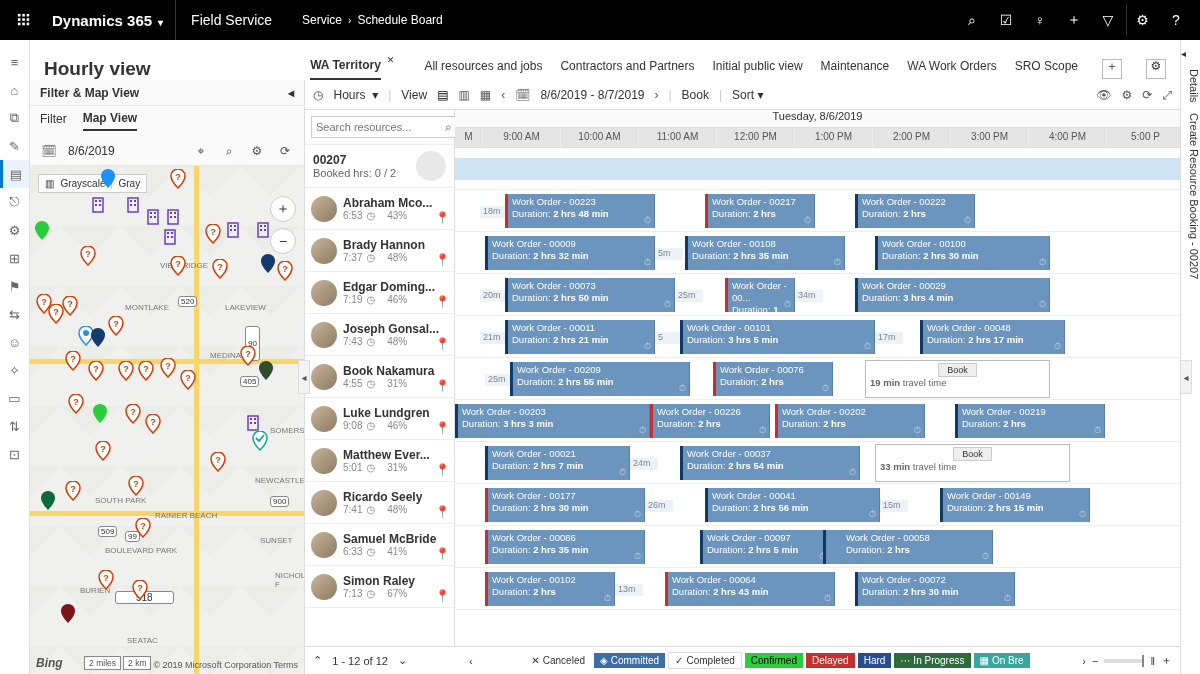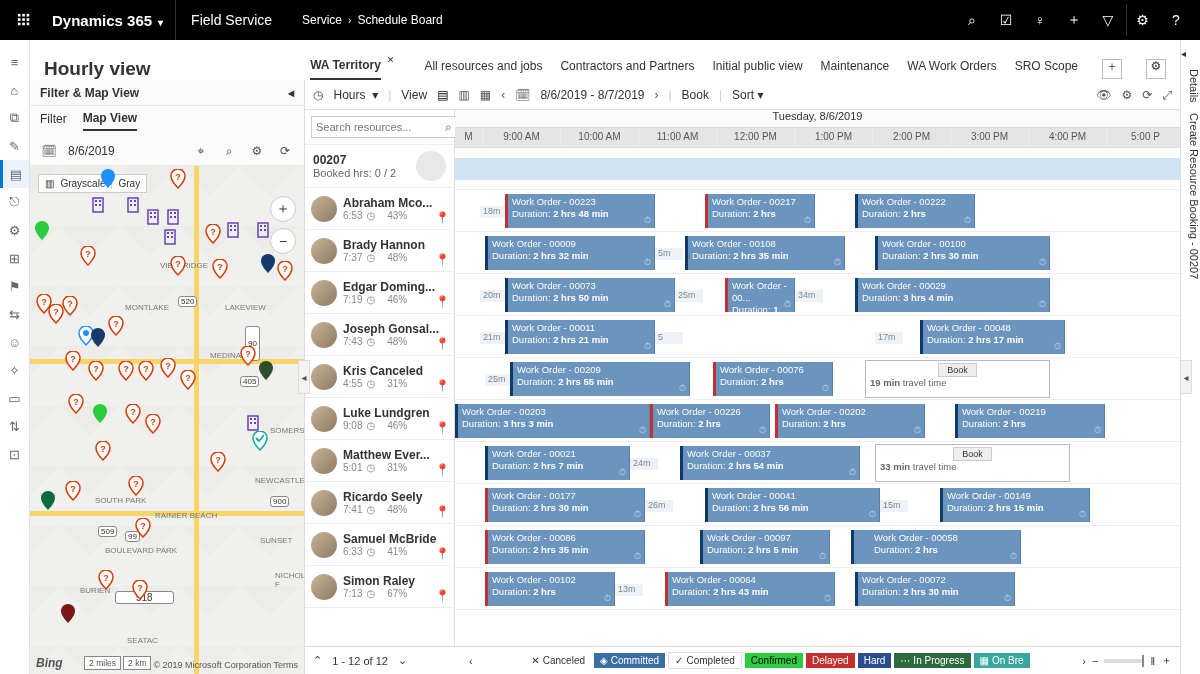--- a/index.html
+++ b/index.html
@@ -544,21 +544,21 @@
                 <span>7:43</span>
                 <span>◷</span>
                 <span style="margin-left:8px">48%</span>
               </div>
     </div>
     <span class="loc red">📍</span>
           </div>
           <div class="resrow">
             <div class="ava"></div>
     <div style="flex:1;overflow:hidden">
-      <div class="nm">Kris Canceled</div>
+      <div class="nm">Book Nakamura</div>
       <div class="meta">
                 <span>4:55</span>
                 <span>◷</span>
                 <span style="margin-left:8px">31%</span>
               </div>
     </div>
     <span class="loc teal">📍</span>
           </div>
           <div class="resrow">
             <div class="ava"></div>
@@ -660,20 +660,21 @@
             <div class="wo" style="left: 50px; width: 170px;">Work Order - 00073<br>Duration: <span class="dur">2 hrs 50 min</span></div>
             <div class="gap" style="left: 220px; width: 28px;">25m</div>
             <div class="wo red" style="left: 270px; width: 70px;">Work Order - 00...<br>Duration: <span class="dur">1 hr ...</span></div>
             <div class="gap" style="left: 340px; width: 28px;">34m</div>
             <div class="wo" style="left: 400px; width: 195px;">Work Order - 00029<br>Duration: <span class="dur">3 hrs 4 min</span></div>
           </div>
           <div class="grow">
             <div class="gap" style="left: 25px; width: 25px;">21m</div>
             <div class="wo" style="left: 50px; width: 150px;">Work Order - 00011<br>Duration: <span class="dur">2 hrs 21 min</span></div>
             <div class="gap" style="left: 200px; width: 28px;">5</div>
+            <div class="wo" style="left: 225px; width: 195px;">Work Order - 00101<br>Duration: <span class="dur">3 hrs 5 min</span></div>
             <div class="gap" style="left: 420px; width: 28px;">17m</div>
             <div class="wo" style="left: 465px; width: 145px;">Work Order - 00048<br>Duration: <span class="dur">2 hrs 17 min</span></div>
           </div>
           <div class="grow">
             <div class="gap" style="left: 30px; width: 25px;">25m</div>
             <div class="wo" style="left: 55px; width: 180px;">Work Order - 00209<br>Duration: <span class="dur">2 hrs 55 min</span></div>
             <div class="wo red" style="left: 258px; width: 120px;">Work Order - 00076<br>Duration: <span class="dur">2 hrs</span></div>
             <div class="bookbox" style="left: 410px; width: 185px;">
               <div style="text-align:center"><span class="btn">Book</span></div>
               <div class="tt"><b>19 min</b> travel time</div>
@@ -697,21 +698,21 @@
           <div class="grow">
             <div class="wo red" style="left: 30px; width: 160px;">Work Order - 00177<br>Duration: <span class="dur">2 hrs 30 min</span></div>
             <div class="gap" style="left: 190px; width: 28px;">26m</div>
             <div class="wo" style="left: 250px; width: 175px;">Work Order - 00041<br>Duration: <span class="dur">2 hrs 56 min</span></div>
             <div class="gap" style="left: 425px; width: 28px;">15m</div>
             <div class="wo" style="left: 485px; width: 150px;">Work Order - 00149<br>Duration: <span class="dur">2 hrs 15 min</span></div>
           </div>
           <div class="grow">
             <div class="wo red" style="left: 30px; width: 160px;">Work Order - 00086<br>Duration: <span class="dur">2 hrs 35 min</span></div>
             <div class="wo" style="left: 245px; width: 130px;">Work Order - 00097<br>Duration: <span class="dur">2 hrs 5 min</span></div>
-            <div class="wo" style="left: 396px; width: 170px; padding-left: 20px;">Work Order - 00058<br>Duration: <span class="dur">2 hrs</span></div>
+            <div class="wo" style="left: 368px; width: 170px; padding-left: 20px;">Work Order - 00058<br>Duration: <span class="dur">2 hrs</span></div>
           </div>
           <div class="grow">
             <div class="wo red" style="left: 30px; width: 130px;">Work Order - 00102<br>Duration: <span class="dur">2 hrs</span></div>
             <div class="gap" style="left: 160px; width: 28px;">13m</div>
             <div class="wo red" style="left: 210px; width: 170px;">Work Order - 00064<br>Duration: <span class="dur">2 hrs 43 min</span></div>
             <div class="wo" style="left: 400px; width: 160px;">Work Order - 00072<br>Duration: <span class="dur">2 hrs 30 min</span></div>
           </div>
         </div>
     </div>
   </div>

